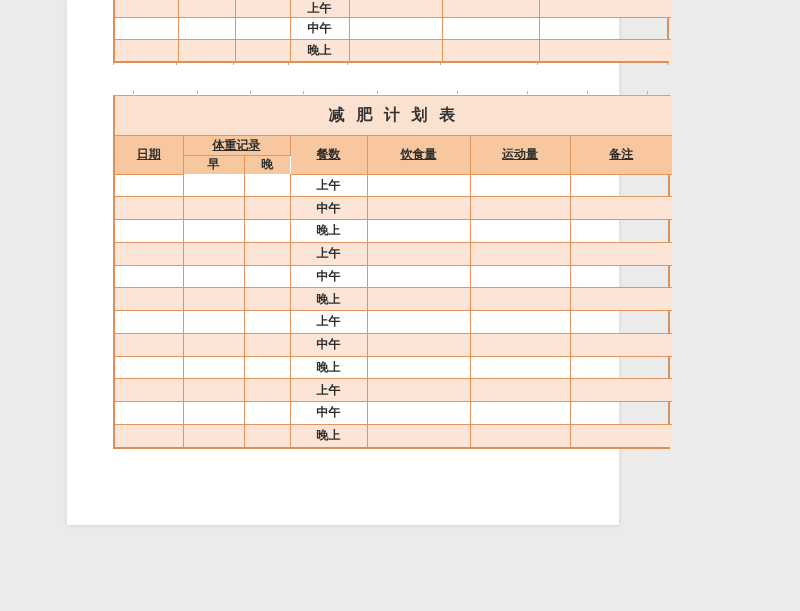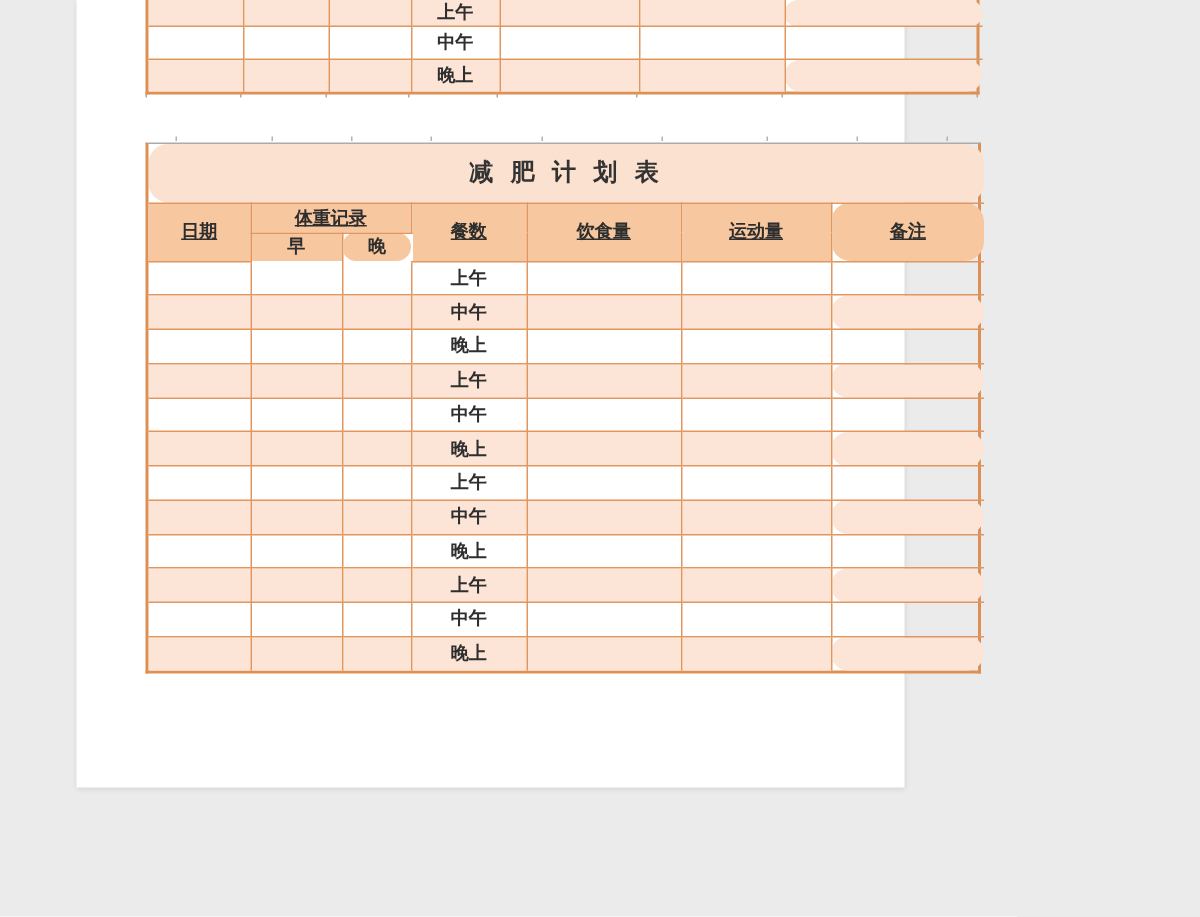--- a/index.html
+++ b/index.html
@@ -11,42 +11,42 @@
   *{margin:0;padding:0;box-sizing:border-box;}
   html,body{width:800px;height:611px;}
   body{
     background:var(--bg);
     font-family:"DejaVu Sans","Liberation Sans",sans-serif;
     color:var(--text);
     position:relative;
     overflow:hidden;
   }
   .paper{
-    position:absolute; left:51px; top:0; width:552px; height:525px;
+    position:absolute; left:67px; top:0; width:552px; height:525px;
     background:var(--paper);
     box-shadow:0 1px 4px rgba(0,0,0,0.10);
   }
   .tbl-wrap{position:absolute;}
   .top-wrap{
     left:46px; top:0; width:556px;
     border:2px solid var(--outer); border-top:none;
   }
   .main-wrap{
     left:46px; top:95px; width:557px;
     border:2px solid var(--outer);
     border-top:1px solid var(--gray-line);
   }
   table{border-collapse:collapse; table-layout:fixed; width:100%;}
   td{
     border-right:1px solid var(--border);
     border-bottom:1px solid var(--border);
     overflow:hidden; white-space:nowrap;
     text-align:center; vertical-align:middle;
   }
-  td:last-child{border-right:none;border-radius:13px;}
+  td:last-child{border-right:none;}
   tr:last-child td{border-bottom:none;}
   tr.shaded td{background:var(--row-fill);}
   td.meal{font-weight:bold; font-size:12px; color:var(--text);}
   
   .top-tbl tr:nth-child(1){height:17px;}
   .top-tbl tr:nth-child(2){height:22px;}
   .top-tbl tr:nth-child(3){height:21px;}
   
   .title-cell{
     height:39px; background:var(--title-fill);

